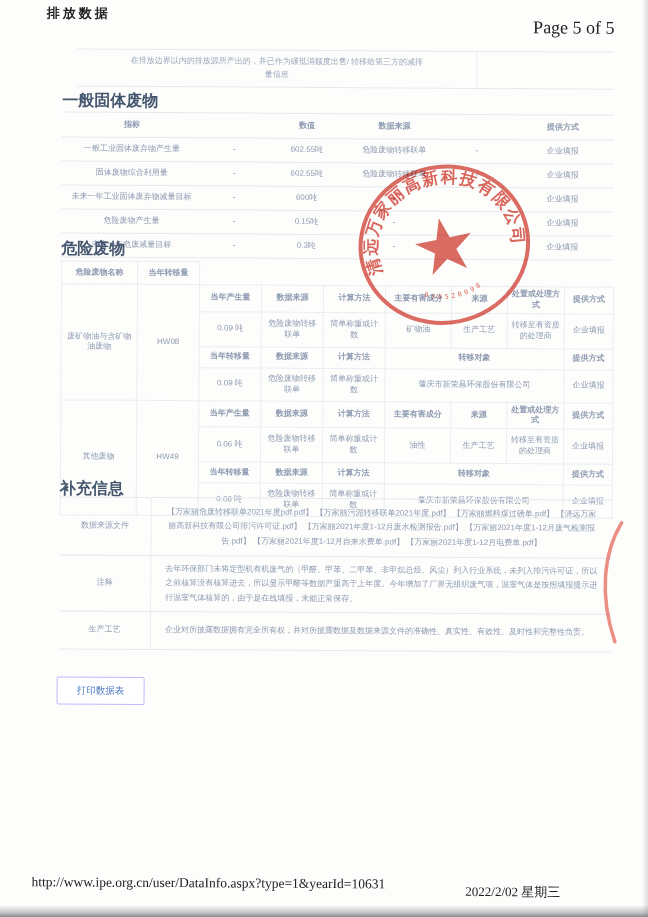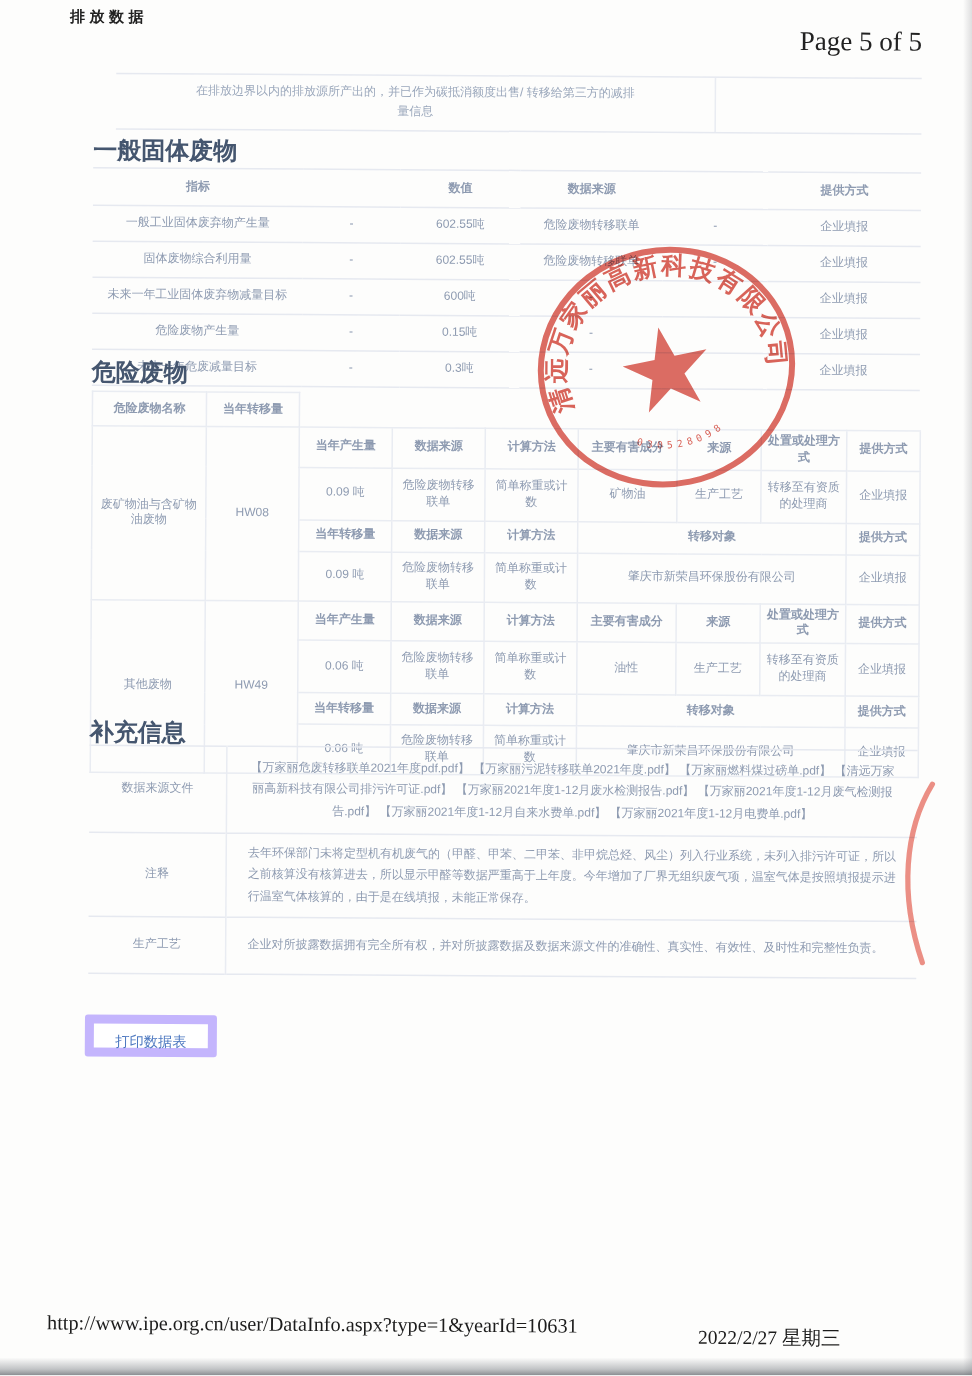--- a/index.html
+++ b/index.html
@@ -6,21 +6,21 @@
   .paper{
     position:relative; width:648px; height:917px; overflow:hidden;
     background:#fdfdfc;
     font-family:"Liberation Sans","DejaVu Sans",sans-serif;
   }
   .content{position:absolute; inset:0; transform:rotate(.35deg); transform-origin:50% 50%;}
 
   .doc-title{
     position:absolute; left:44px; top:6px;
     font-family:"Liberation Serif","DejaVu Serif",serif;
-    font-size:10px; color:#222; letter-spacing:3px; font-weight:bold;
+    font-size:13px; color:#222; letter-spacing:3px; font-weight:bold;
   }
   .page-num{
     position:absolute; right:36px; top:16px;
     font-family:"Liberation Serif","DejaVu Serif",serif;
     font-size:18px; color:#222;
   }
 
   .intro-row{
     position:absolute; left:75px; top:50px; width:537px;
     border-top:1px solid #e6e9f0; border-bottom:1px solid #e6e9f0;
@@ -59,21 +59,21 @@
   .t3{top:498px; border-top:1px solid #e6e9f0; border-bottom:1px solid #e6e9f0;}
   .t3 tr{border-top:1px solid #e6e9f0;}
   .t3 td{vertical-align:middle;}
   .t3 td.lbl{width:85px; color:#8e9bb1;text-align:center;}
   .t3 td.cnt{border-left:1px solid #e9ecf2; padding:6px 14px; line-height:1.8;}
   .cnt.center{text-align:center;}
   .cnt.left{text-align:left;}
 
   .print-btn{
     position:absolute; left:58px; top:678px; width:88px; height:28px;
-    background:#fff; border:6px solid #c4b5fd; border-radius:2px;
+    background:#fff; border:1px solid #c4b5fd; border-radius:2px;
     font-size:9.5px; color:#4d78c0; text-align:center; line-height:26px;
     cursor:pointer; box-sizing:border-box;
   }
 
   .footer-url{
     position:absolute; left:34px; top:876px;
     font-family:"Liberation Serif","DejaVu Serif",serif;
     font-size:13.5px; color:#1c1c1c;
   }
   .footer-date{
@@ -274,21 +274,21 @@
       <tr style="height:38px">
         <td class="lbl">生产工艺</td>
         <td class="cnt left">企业对所披露数据拥有完全所有权，并对所披露数据及数据来源文件的准确性、真实性、有效性、及时性和完整性负责。</td>
       </tr>
     </tbody>
       </table>
 
     <div class="print-btn">打印数据表</div>
 
     <div class="footer-url">http://www.ipe.org.cn/user/DataInfo.aspx?type=1&amp;yearId=10631</div>
-    <div class="footer-date">2022/2/27 星期三</div>
+    <div class="footer-date">2022/2/02 星期三</div>
 
     <svg class="stamp" width="182" height="172" viewBox="0 0 182 172">
       <g transform="rotate(-12 91 84)">
         <ellipse cx="91" cy="84" rx="84" ry="78" fill="none" stroke="#cf3a2e" stroke-width="4" opacity="0.85"></ellipse>
         <path d="M91,57 L97.8,77.7 L119.5,77.7 L101.9,90.6 L108.6,111.3 L91,98.5 L73.4,111.3 L80.1,90.6 L62.5,77.7 L84.2,77.7 Z" fill="#cf3a2e" opacity="0.85"></path>
         <defs>
           <path id="sealTextArc" d="M27.1,105.2 A68,62 0 1 1 154.9,105.2" fill="none"></path>
           <path id="sealSerialArc" d="M56.6,128.2 A60,54 0 0 0 125.4,128.2" fill="none"></path>
         </defs>
         <text font-size="16.5" font-weight="bold" fill="#cf3a2e" opacity="0.9" letter-spacing="1.5" font-family="Liberation Sans, DejaVu Sans, sans-serif">

